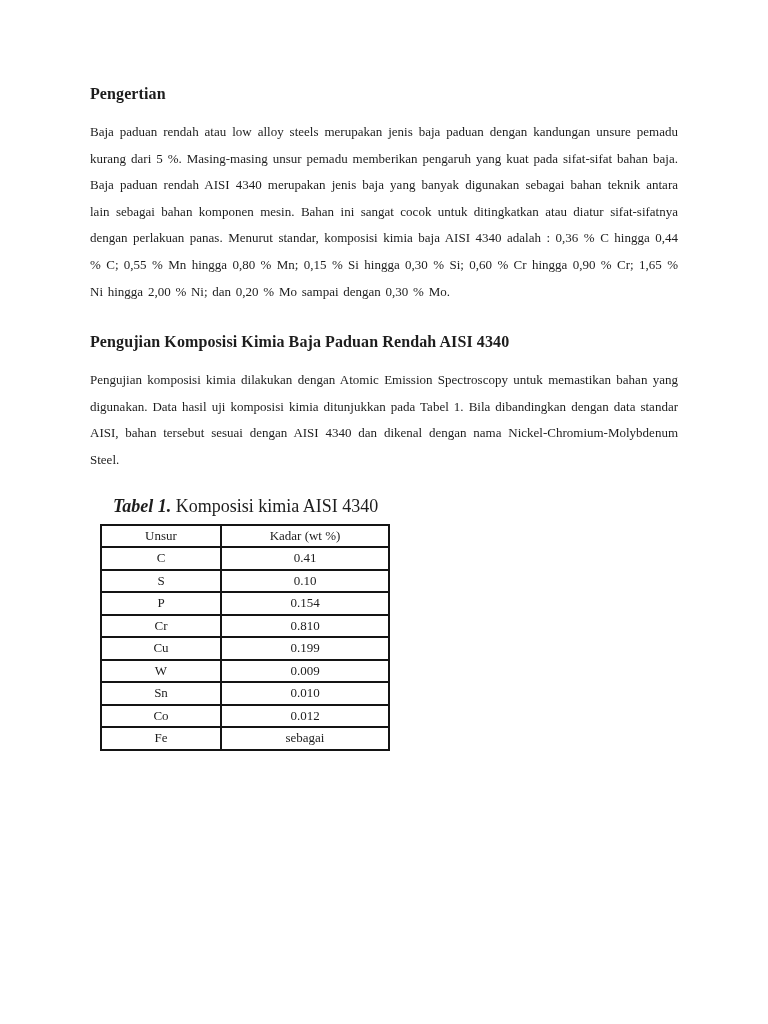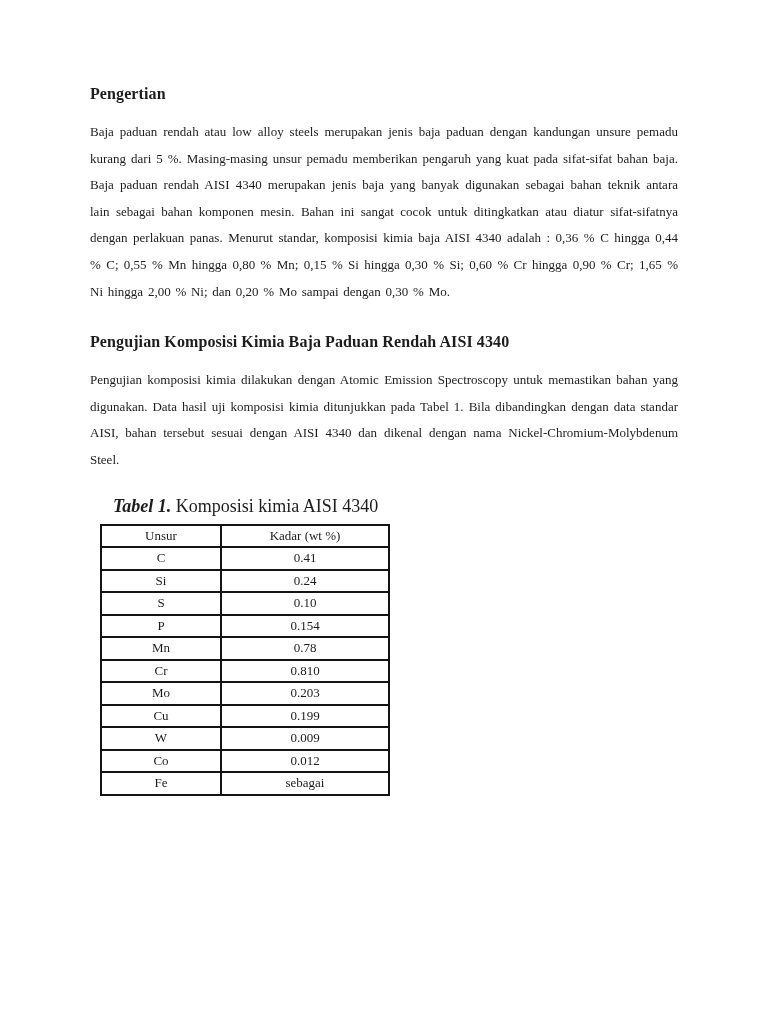--- a/index.html
+++ b/index.html
@@ -85,50 +85,42 @@
         <th>Unsur</th>
         <th>Kadar (wt %)</th>
       </tr>
     </thead>
     <tbody>
         <tr>
           <td>C</td>
           <td>0.41</td>
         </tr>
         <tr>
-          <td>Si</td>
-          <td>0.24</td>
-        </tr>
-        <tr>
           <td>S</td>
           <td>0.10</td>
         </tr>
         <tr>
           <td>P</td>
           <td>0.154</td>
         </tr>
         <tr>
-          <td>Mn</td>
-          <td>0.78</td>
-        </tr>
-        <tr>
           <td>Cr</td>
           <td>0.810</td>
-        </tr>
-        <tr>
-          <td>Mo</td>
-          <td>0.203</td>
         </tr>
         <tr>
           <td>Cu</td>
           <td>0.199</td>
         </tr>
         <tr>
           <td>W</td>
           <td>0.009</td>
+        </tr>
+        <tr>
+          <td>Sn</td>
+          <td>0.010</td>
         </tr>
         <tr>
           <td>Co</td>
           <td>0.012</td>
         </tr>
         <tr>
           <td>Fe</td>
           <td>sebagai</td>
         </tr>
       </tbody>

